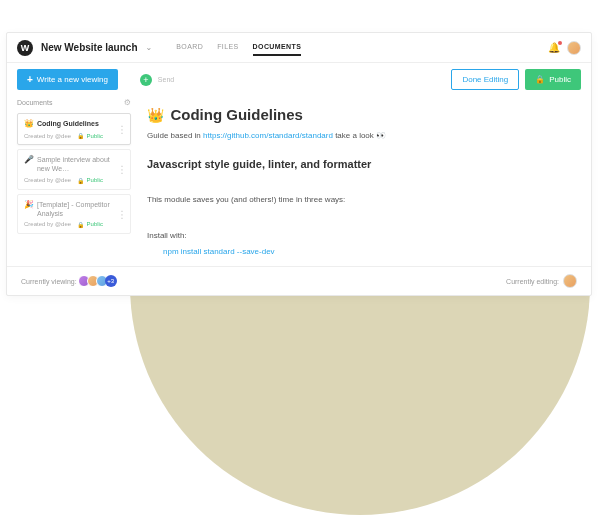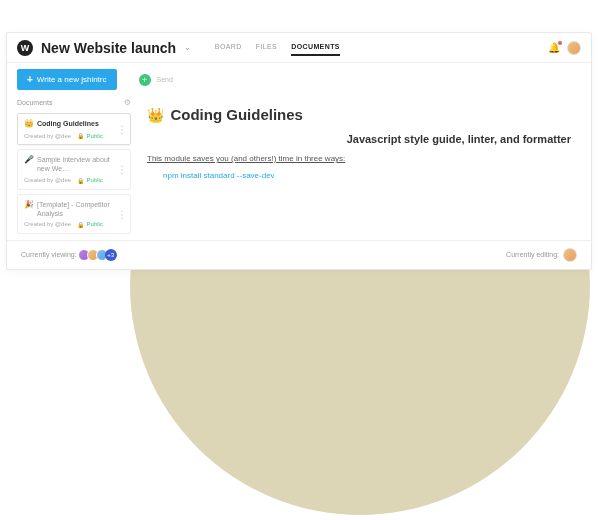--- a/index.html
+++ b/index.html
@@ -46,21 +46,21 @@
   background: #222;
   color: #fff;
   border-radius: 50%;
   font-size: 9px;
   font-weight: 700;
   display: flex;
   align-items: center;
   justify-content: center;
 }
 .project-title {
-  font-size: 14px;
+  font-size: 10px;
   font-weight: 600;
   color: #222;
   text-align: right;
 }
 .chev { font-size: 8px; color: #999; }
 .tabs { display: flex; gap: 14px; margin-left: 16px; }
 .tab {
   font-size: 7px;
   letter-spacing: 0.4px;
   color: #999;
@@ -210,29 +210,27 @@
 .intro {
   font-size: 8px;
   color: #555;
   margin-top: 8px;
 }
 .intro a { color: #2aa6ea; text-decoration: none; }
 .h2 {
   font-size: 11px;
   font-weight: 700;
   color: #333;
-  margin-top: 10px;
-  text-align: right;
+  margin-top: 18px;
 }
 .para {
   font-size: 8px;
   color: #555;
-  margin-top: 8px;
+  margin-top: 24px;
   line-height: 1.45;
-  text-decoration: underline;
 }
 .para b { color: #333; }
 .code-line {
   font-size: 8px;
   color: #2aa6ea;
   margin-top: 6px;
   padding-left: 16px;
 }
 .footer {
   border-top: 1px solid #eee;
@@ -295,25 +293,32 @@
     </div>
     <div class="topbar-right">
       <span class="bell">🔔<span class="dot"></span></span>
       <span class="avatar-sm"></span>
     </div>
   </div>
 
   <div class="toolbar">
     <button class="btn btn-primary">
       <span class="plus">+</span>
-      <span>Write a new jshintrc</span>
+      <span>Write a new viewing</span>
     </button>
     <div class="send-box">
       <span class="send-plus">+</span>
       <span class="send-label">Send</span>
+    </div>
+    <div class="toolbar-right">
+      <button class="btn btn-outline">Done Editing</button>
+      <button class="btn btn-green">
+        <span class="lock">🔒</span>
+        <span>Public</span>
+      </button>
     </div>
   </div>
 
   <div class="body">
 
     <div class="sidebar">
       <div class="sidebar-header">
         <span>Documents</span>
         <span class="gear">⚙</span>
       </div>
@@ -362,22 +367,26 @@
         </div>
         <span class="doc-menu">⋮</span>
       </div>
     </div>
 
     <div class="content">
       <div class="page-title">
         <span class="emoji">👑</span>
         <span>Coding Guidelines</span>
       </div>
+      <p class="intro">
+        <span>Guide based in </span><a href="#">https://github.com/standard/standard</a><span> take a look 👀</span>
+      </p>
       <h2 class="h2">Javascript style guide, linter, and formatter</h2>
       <p class="para">This module saves you (and others!) time in three ways:</p>
+      <p class="para">Install with:</p>
       <p class="code-line">npm install standard --save-dev</p>
     </div>
 
   </div>
 
   <div class="footer">
     <div class="viewing">
       <span>Currently viewing:</span>
       <div class="avatar-group">
         <span class="av av1"></span>

